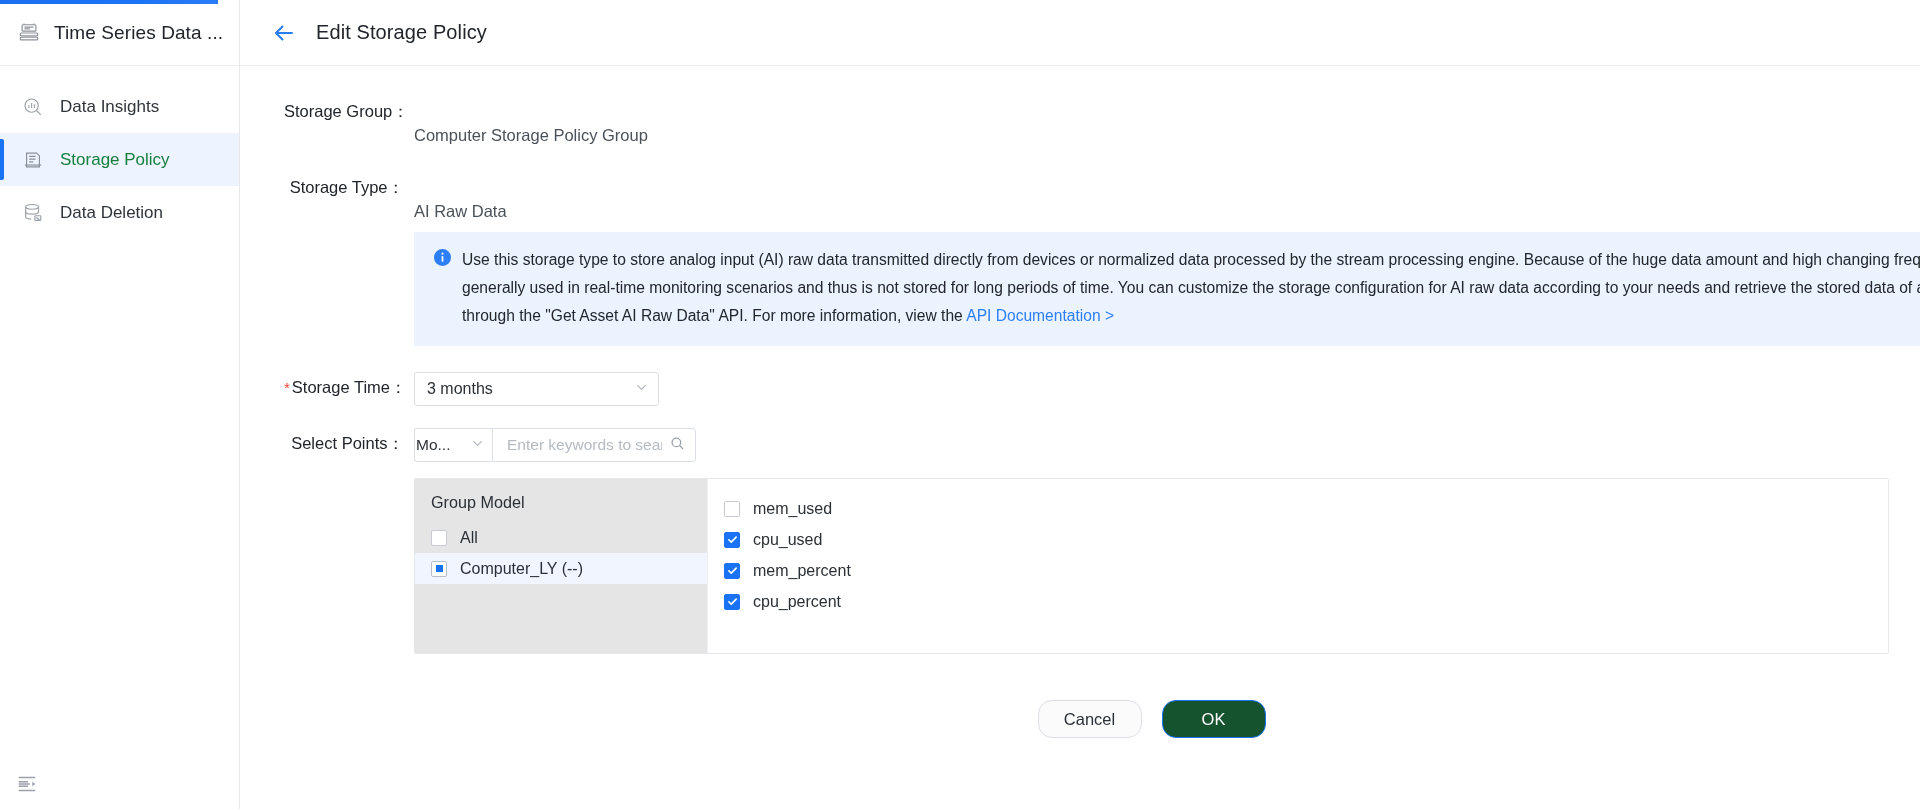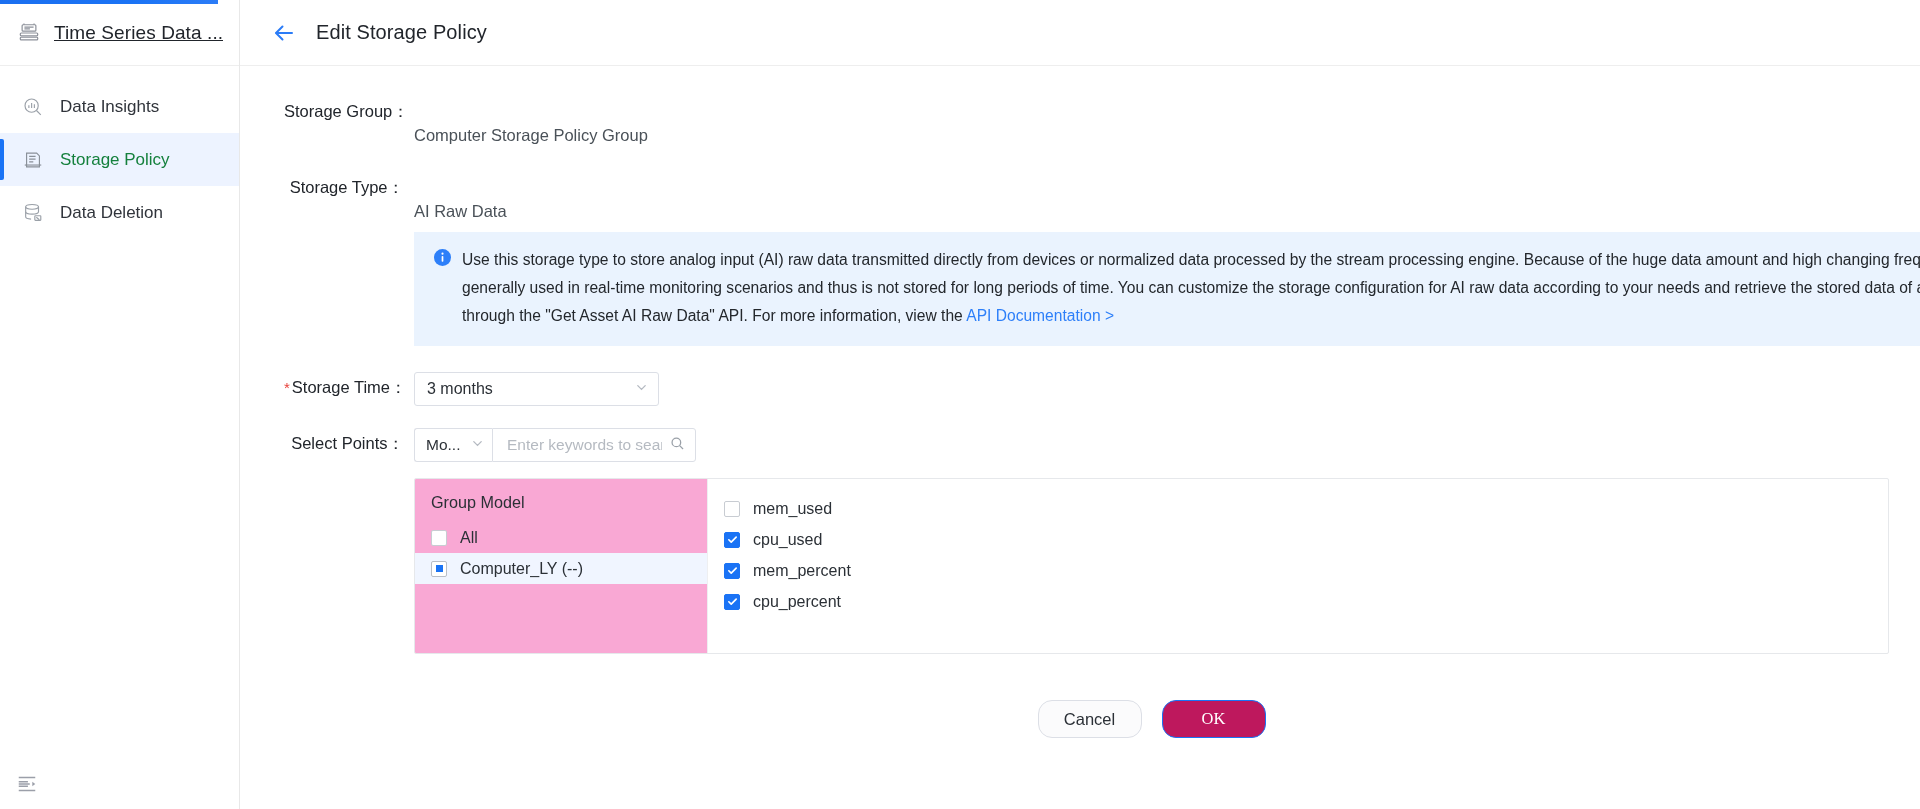--- a/index.html
+++ b/index.html
@@ -30,21 +30,21 @@
     position: relative;
     display: flex; flex-direction: column;
   }
   .sb-brand {
     height: 66px; display: flex; align-items: center;
     padding-left: 18px; gap: 14px;
     border-bottom: 1px solid #eeeeee;
   }
   .sb-brand-title {
     font-size: 19px; color: #21252b; letter-spacing: .1px;
-    white-space: nowrap; overflow: hidden; text-decoration: underline;
+    white-space: nowrap; overflow: hidden;
   }
   .sb-nav { padding-top: 14px; }
   .sb-item {
     height: 53px; display: flex; align-items: center;
     padding-left: 22px; gap: 16px; position: relative;
     cursor: pointer; font-size: 17px; color: #30343b;
   }
   .sb-item.active { background: #edf3ff; color: #15803d; }
   .sb-item.active::before {
     content: ""; position: absolute; left: 0; top: 6px; bottom: 6px;
@@ -107,21 +107,21 @@
   .sel-val { font-size: 16px; color: #2b3036; }
   .chev { width: 13px; height: 13px; flex: none; }
 
   
   .points-wrap { display: flex; }
   .pts-mode {
     width: 78px; height: 34px;
     border: 1px solid #dcdfe6; border-right: none;
     border-radius: 3px 0 0 3px; background: #fff;
     display: flex; align-items: center; justify-content: space-between;
-    padding: 0 8px 0 11px; cursor: pointer;
+    padding: 0 8px 0 1px; cursor: pointer;
   }
   .pts-mode-val { font-size: 15.5px; color: #2b3036; }
   .pts-search {
     width: 204px; height: 34px;
     border: 1px solid #dcdfe6; border-radius: 0 3px 3px 0; background: #fff;
     display: flex; align-items: center; gap: 6px; padding: 0 10px 0 12px;
   }
   .pts-search input {
     flex: 1; border: none; outline: none; background: transparent;
     font-size: 15.5px; color: #2b3036; font-family: "Liberation Sans", sans-serif;
@@ -132,21 +132,21 @@
   
   .panel {
     margin-left: 130px; margin-top: 4px;
     width: 1475px; height: 176px;
     border: 1px solid #e6e8eb; border-radius: 2px;
     display: flex; background: #fff; overflow: hidden;
   }
   .panel-left {
     width: 293px; min-width: 293px;
     border-right: 1px solid #eeeff1;
-    background: #f9a8d4;
+    background: #e5e5e5;
     padding: 14px 0 0 0;
   }
   .panel-right { flex: 1; padding: 14px 0 0 0; }
   .panel-hd {
     font-size: 16.2px; color: #2b3036;
     padding: 0 0 10px 16px;
     display: flex; align-items: center; gap: 12px;
   }
   .info-dot { width: 17px; height: 17px; flex: none; }
 
@@ -176,21 +176,21 @@
     display: flex; justify-content: center; gap: 20px;
   }
   .btn {
     height: 38px; min-width: 104px;
     border-radius: 14px; font-size: 16.5px;
     display: flex; align-items: center; justify-content: center;
     cursor: pointer; padding: 0 22px;
     font-family: "Liberation Sans", sans-serif;
   }
   .btn-cancel { background: #fbfbfc; border: 1px solid #dcdfe6; color: #2b3036; }
-  .btn-ok { background: #be185d; border: 1px solid #1a73f5; color: #fff; font-family: Liberation Serif, serif; }
+  .btn-ok { background: #14532d; border: 1px solid #1a73f5; color: #fff; }
 </style>
 </head>
 <body>
 
 <div class="app">
 
   <div class="top-strip"></div>
 
   <aside class="sidebar">
 

